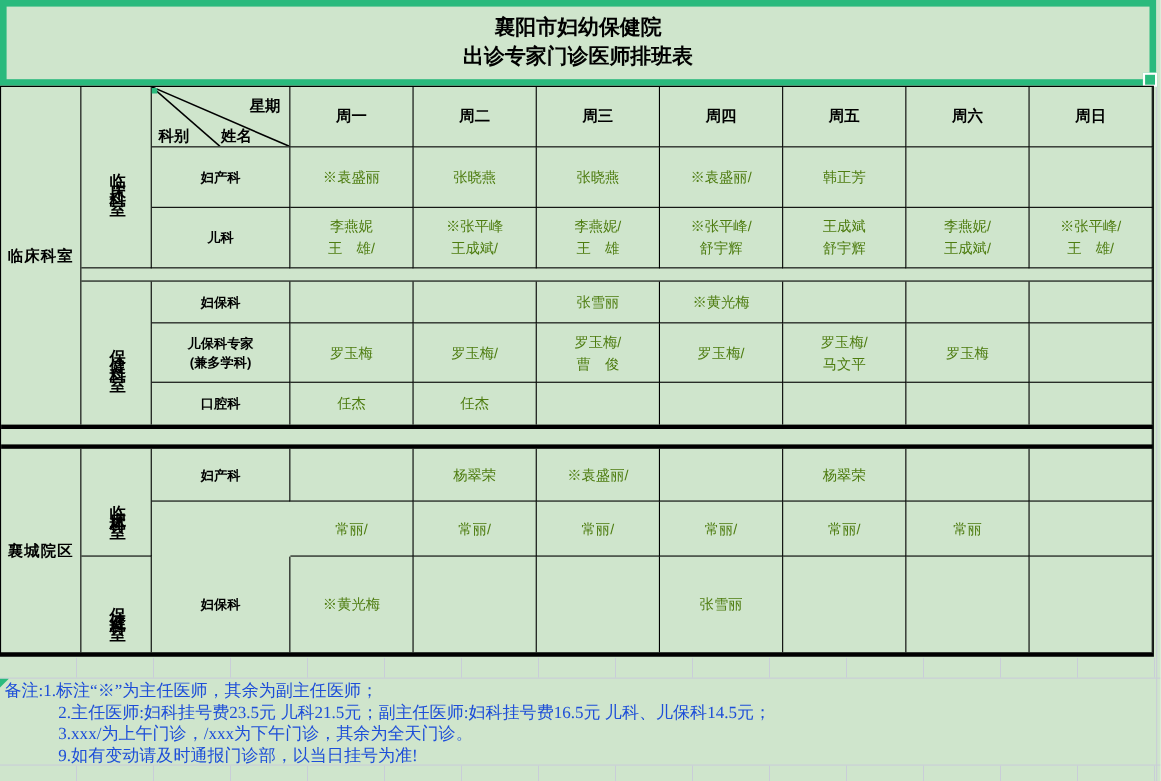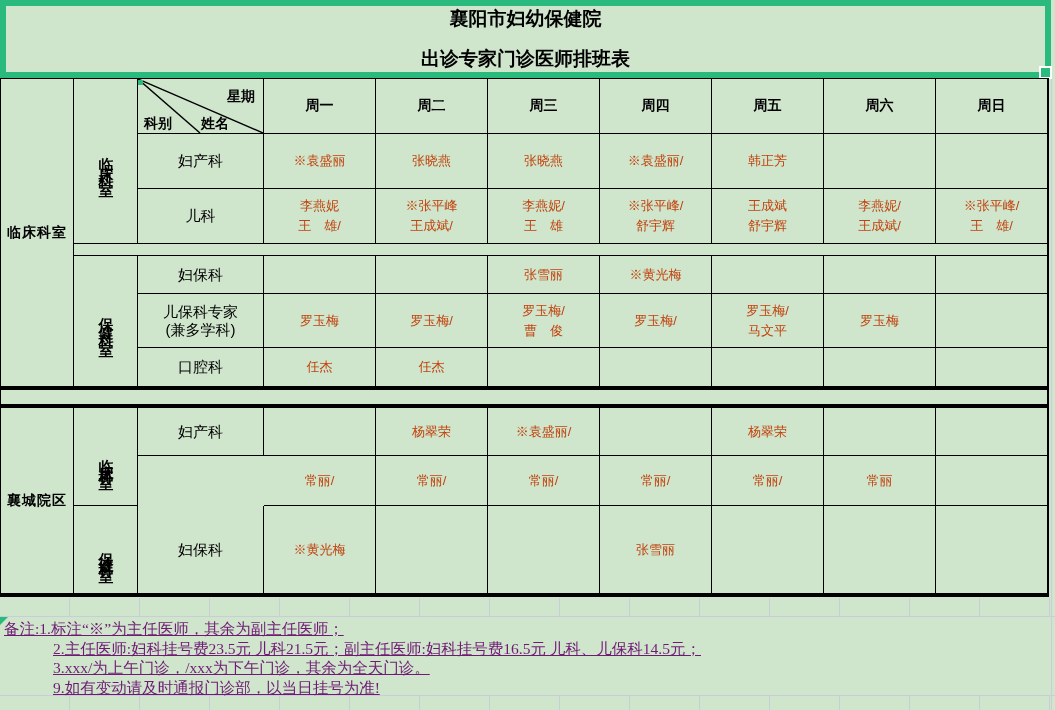--- a/index.html
+++ b/index.html
@@ -6,21 +6,21 @@
   html,body { width:1055px; height:710px; }
   body { font-family: "Liberation Sans", sans-serif; }
   .canvas {
     position: relative; width: 1055px; height: 710px;
     background: #cfe5cc; overflow: hidden; color:#000;
   }
   
   .title-cell {
     position: absolute; left: 0; top: 0; width: 1051px; height: 78px;
     border: 6px solid #2aba7d; background: #cfe5cc;
-    display: flex; flex-direction: column; align-items: center; justify-content: space-between;
+    display: flex; flex-direction: column; align-items: center; justify-content: center;
     text-align: center;
   }
   .title-cell .t1, .title-cell .t2 { font-size: 19px; font-weight: bold; line-height: 26px; }
   .fill-handle {
     position: absolute; left: 1039px; top: 66px; width: 13px; height: 13px;
     background: #2aba7d; border: 2px solid #fff;
   }
   
   .schedule {
     position: absolute; left: 0; top: 78px;
@@ -30,22 +30,22 @@
     border: 1px solid #000; border-bottom: 4px solid #000;
     background: #cfe5cc;
   }
   .cell {
     border-right: 1px solid #000; border-bottom: 1px solid #000;
     display: flex; align-items: center; justify-content: center;
     text-align: center; overflow: hidden;
   }
   .nb { border-bottom: none; }
   .wday { font-weight: bold; font-size: 14px; }
-  .dept { font-weight: normal; font-size: 15px; white-space: pre-line; line-height: 18px; }
-  .name { font-size: 13px; color: #c2410c; white-space: pre-line; line-height: 20px; }
+  .dept { font-weight: bold; font-size: 12px; white-space: pre-line; line-height: 18px; }
+  .name { font-size: 13px; color: #4d7c0f; white-space: pre-line; line-height: 20px; }
   .campus { font-weight: bold; font-size: 14px; letter-spacing: 1px; }
   .vtext {
     writing-mode: vertical-lr; text-orientation: upright;
     font-weight: bold; font-size: 15px; letter-spacing: 8px;
   }
   .vtight { letter-spacing: 5px; }
   .corner { padding: 0; }
   .sepband {
     grid-area: 8 / 1 / 9 / 11;
     border-top: 4px solid #000; border-bottom: 4px solid #000;
@@ -58,21 +58,21 @@
   .gridband {
     position: absolute; left: 0; width: 1055px;
     background-image: repeating-linear-gradient(to right, transparent 0 69px, #c9cdd8 69px 70px);
   }
   .band1 { top: 598px; height: 19px; border-bottom: 1px solid #c9cdd8; }
   .band2 { top: 695px; height: 15px; border-top: 1px solid #c9cdd8; }
   
   .notes {
     position: absolute; left: 4px; top: 619px; width: 1045px;
     font-family: "Liberation Serif", serif;
-    font-size: 15.5px; line-height: 19.5px; color: #701a75; text-decoration: underline;
+    font-size: 15.5px; line-height: 19.5px; color: #1d4ed8;
   }
   .notes .indent { padding-left: 49px; }
   .note-flag {
     position: absolute; left: 0; top: 617px; width: 0; height: 0;
     border-top: 8px solid #2aba7d; border-right: 8px solid transparent;
   }
   svg text { font-family: "Liberation Sans", sans-serif; }
 </style>
 </head>
 <body>

